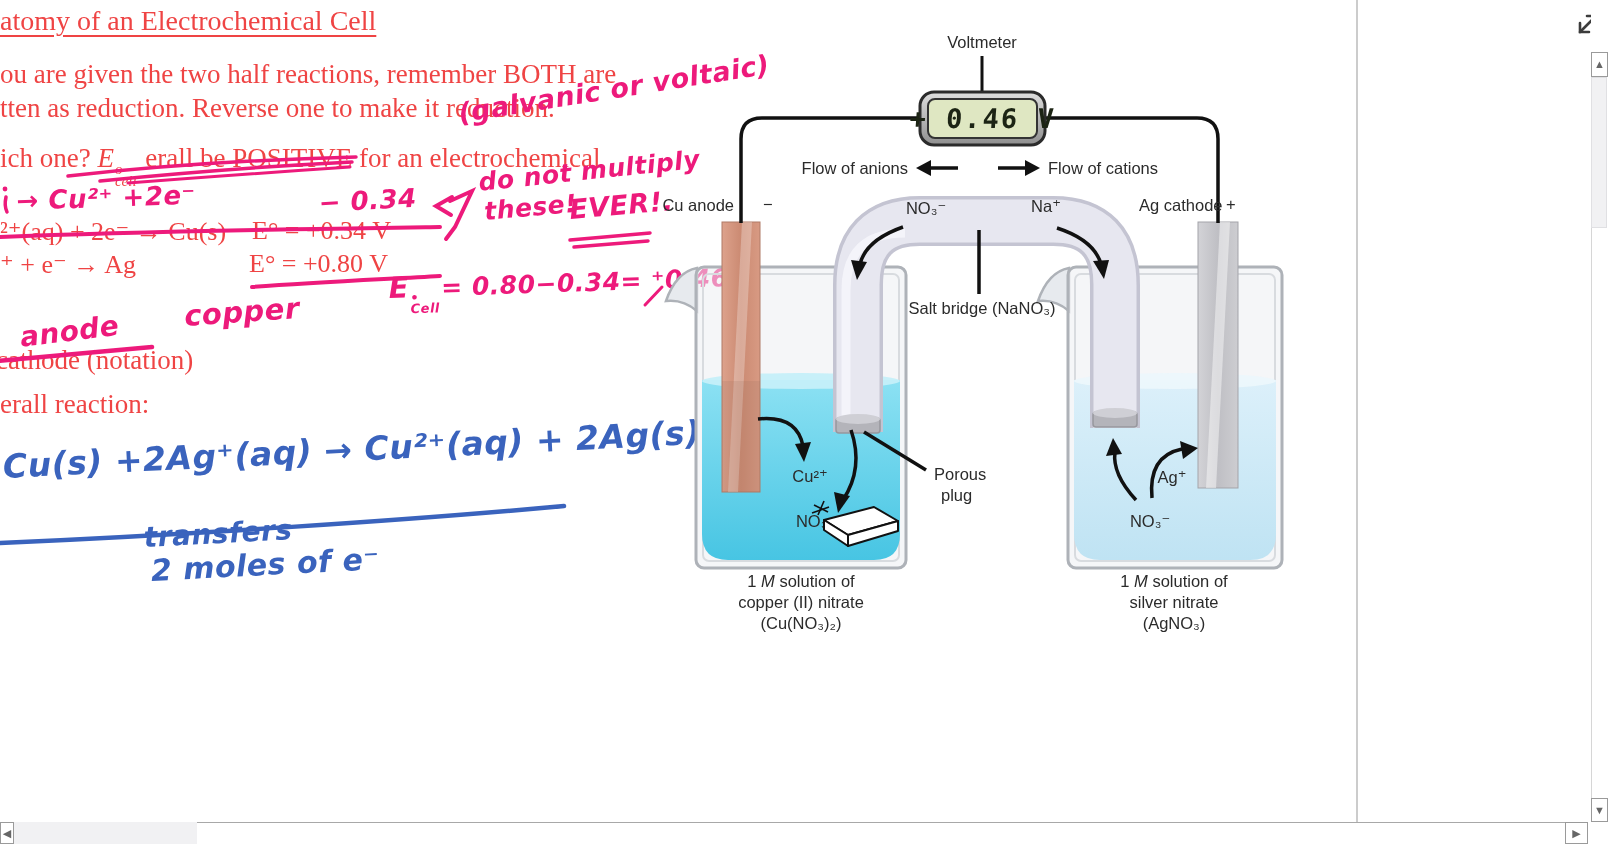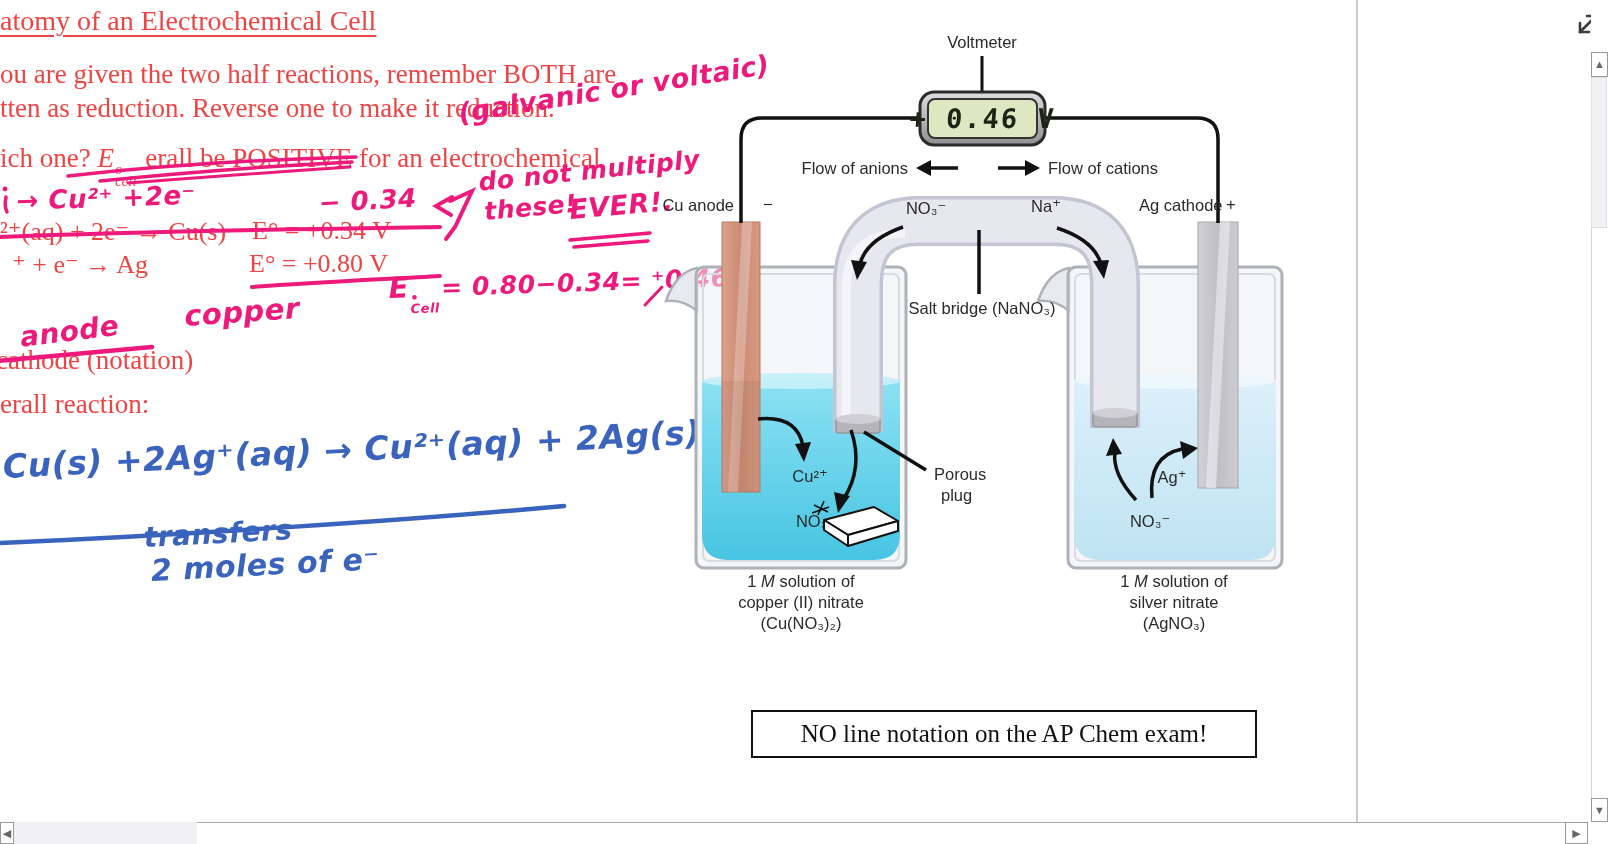--- a/index.html
+++ b/index.html
@@ -71,21 +71,21 @@
   <div class="typed" style="left:0;top:93px">tten as reduction. Reverse one to make it reduction.</div>
   <div class="typed" style="left:0;top:143px">
     <span>ich one? </span><span class="math-e">E</span><span class="supsub">
         <span class="s-top">o</span>
         <span class="s-bot">cell</span>
       </span><span> erall be POSITIVE for an electrochemical</span>
   </div>
 
   <div class="typed eq" style="left:0;top:216px">²⁺(aq) + 2e⁻  →  Cu(s)</div>
   <div class="typed eq" style="left:252px;top:216px">E° =  +0.34 V</div>
-  <div class="typed eq" style="left:12px;top:249px">⁺ + e⁻ → Ag</div>
+  <div class="typed eq" style="left:0;top:249px">⁺ + e⁻ → Ag</div>
   <div class="typed eq" style="left:249px;top:249px">E° =  +0.80 V</div>
 
   <div class="typed" style="left:-4px;top:345px">
     <span>cathode</span><span> (notation)</span>
   </div>
   <div class="typed" style="left:0;top:389px">erall reaction:</div>
 
   <div class="hw pink" style="left:456px;top:98px;font-size:27px;transform:rotate(-9deg)">(galvanic or voltaic)</div>
   <div class="hw pink" style="left:16px;top:186px;font-size:26px;transform:rotate(-2deg)">→ Cu²⁺ +2e⁻</div>
   <div class="hw pink" style="left:318px;top:188px;font-size:26px;transform:rotate(-3deg)">− 0.34</div>
@@ -265,23 +265,20 @@
         <line x1="812" y1="513" x2="829" y2="507"></line>
       </g>
       <g fill="#ffffff" stroke="#111" stroke-width="2" stroke-linejoin="round">
         <polygon points="824,520 874,507 898,521 848,535"></polygon>
         <polygon points="848,535 898,521 898,531 848,546"></polygon>
         <polygon points="824,520 824,530 848,546 848,535"></polygon>
       </g>
     </g>
   </svg>
 
-  <div id="callout">
-    <span>NO line notation on the AP Chem exam!</span>
-  </div>
 
   <div id="divider"></div>
 
   <div id="expand-btn">
     <svg width="36" height="36" viewBox="0 0 36 36">
       <g stroke="#3c3c3c" stroke-width="2.6" fill="none" stroke-linecap="round">
         <line x1="10" y1="26" x2="26" y2="10"></line>
         <path d="M17,10 L26,10 L26,19"></path>
         <path d="M19,26 L10,26 L10,17"></path>
       </g>

